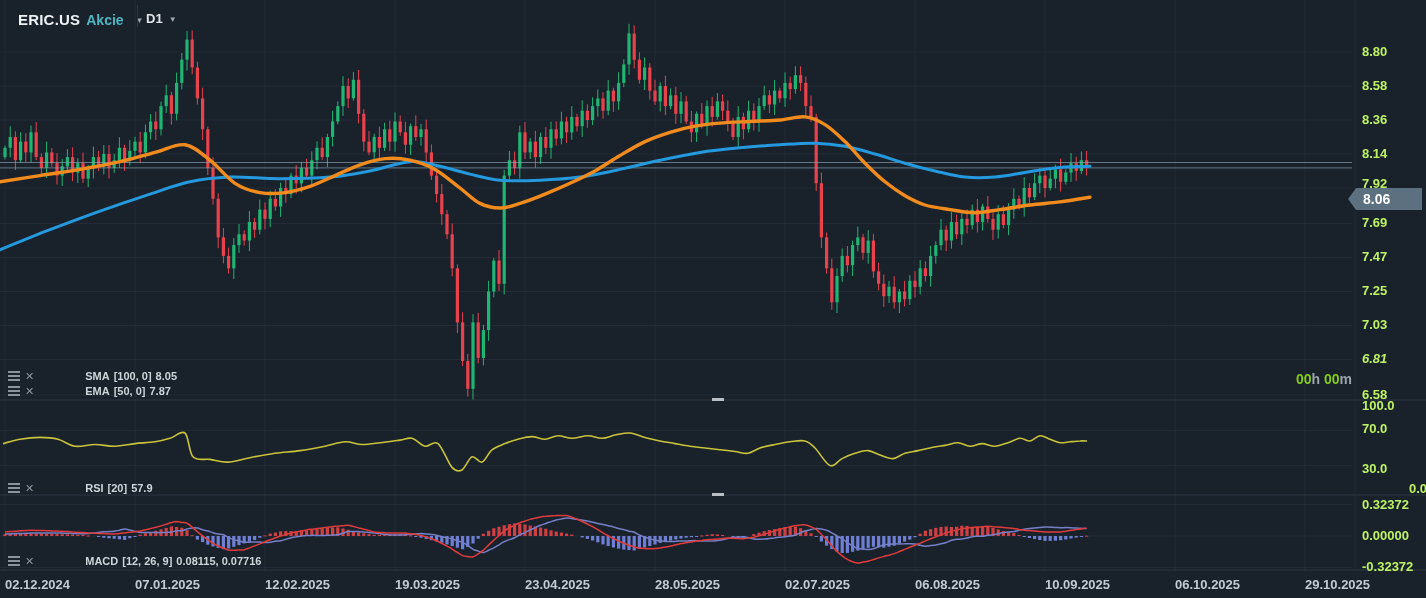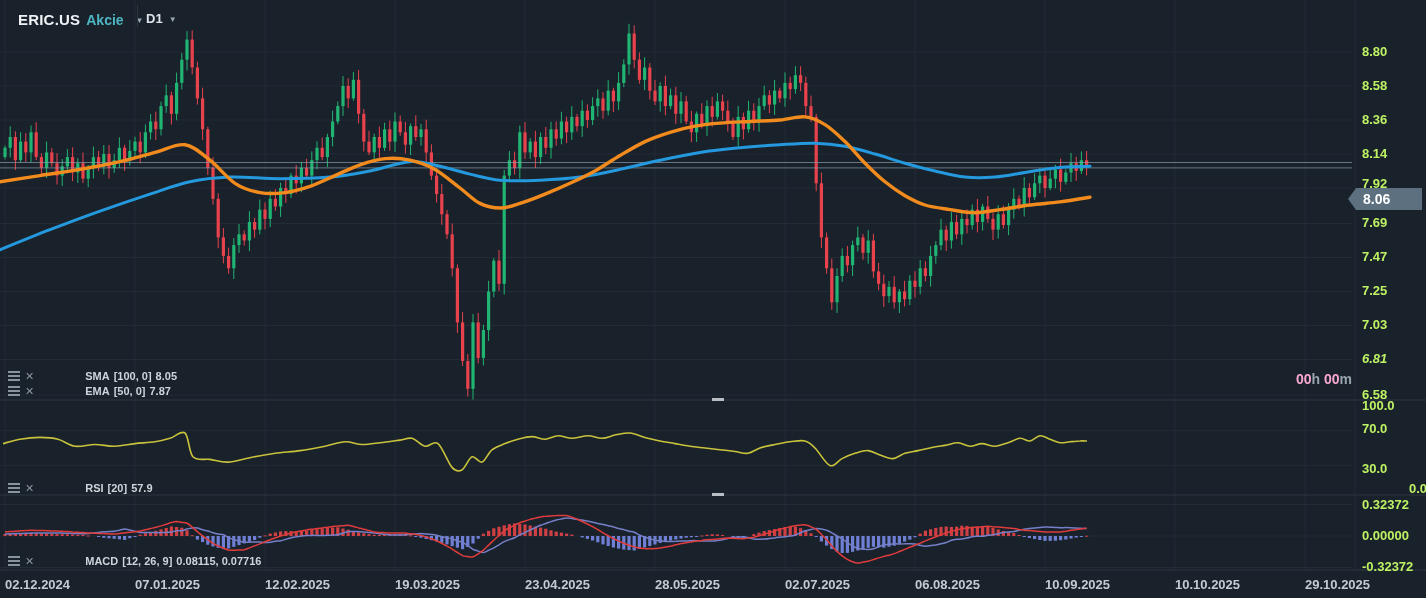--- a/index.html
+++ b/index.html
@@ -14,21 +14,21 @@
   .tf-label{color:#dfe4e8;font-size:13px;font-weight:700;}
   svg.chart{position:absolute;top:0;left:0;}
   .axis-label{position:absolute;left:1362px;width:62px;color:#bef264;font-size:13px;font-weight:700;
               text-align:left;line-height:16px;}
   .date-label{position:absolute;top:577px;color:#c3cad2;font-size:13px;font-weight:700;white-space:nowrap;}
   .price-badge{position:absolute;left:1348px;top:159px;width:74px;height:22px;background:#5c7080;
                color:#ffffff;font-size:14px;font-weight:700;line-height:22px;padding-left:15px;
                box-sizing:border-box;z-index:25;
                clip-path:polygon(0 50%,11% 0,100% 0,100% 100%,11% 100%);margin-top:29px;}
   .countdown{position:absolute;top:371px;right:74px;font-size:14px;font-weight:700;z-index:20;}
-  .cd-num{color:#f9a8d4;}
+  .cd-num{color:#84cc16;}
   .cd-unit{color:#9aa4ad;}
   .ind-row{position:absolute;left:8px;display:flex;align-items:center;height:14px;z-index:20;}
   .bars-icon{width:12px;height:10px;margin-right:5px;cursor:pointer;
              background:repeating-linear-gradient(to bottom,#8a949e 0 2px,transparent 2px 4px);}
   .x-icon{color:#8a949e;font-size:11px;font-weight:700;margin-right:7px;cursor:pointer;line-height:10px;}
   .ind-label{color:#cdd4da;font-size:11px;font-weight:700;white-space:nowrap;margin-left:44px;}
   .ind-label span{margin-right:4px;}
   .dash-handle{position:absolute;width:12px;height:3px;background:#b9bec4;z-index:22;cursor:row-resize;}
   .axis-col{position:absolute;top:0;left:1355px;width:71px;height:570px;cursor:ns-resize;}
   .time-row{position:absolute;top:571px;left:0;width:1426px;height:27px;cursor:ew-resize;}
@@ -767,15 +767,15 @@
     <div class="axis-label" style="top: 559px;">-0.32372</div>
     <div class="date-label" style="left: 5px;">02.12.2024</div>
     <div class="date-label" style="left: 135px;">07.01.2025</div>
     <div class="date-label" style="left: 265px;">12.02.2025</div>
     <div class="date-label" style="left: 395px;">19.03.2025</div>
     <div class="date-label" style="left: 525px;">23.04.2025</div>
     <div class="date-label" style="left: 655px;">28.05.2025</div>
     <div class="date-label" style="left: 785px;">02.07.2025</div>
     <div class="date-label" style="left: 915px;">06.08.2025</div>
     <div class="date-label" style="left: 1045px;">10.09.2025</div>
-    <div class="date-label" style="left: 1175px;">10.10.2025</div>
+    <div class="date-label" style="left: 1175px;">06.10.2025</div>
     <div class="date-label" style="left: 1305px;">29.10.2025</div>
   </div>
 
 </body></html>

